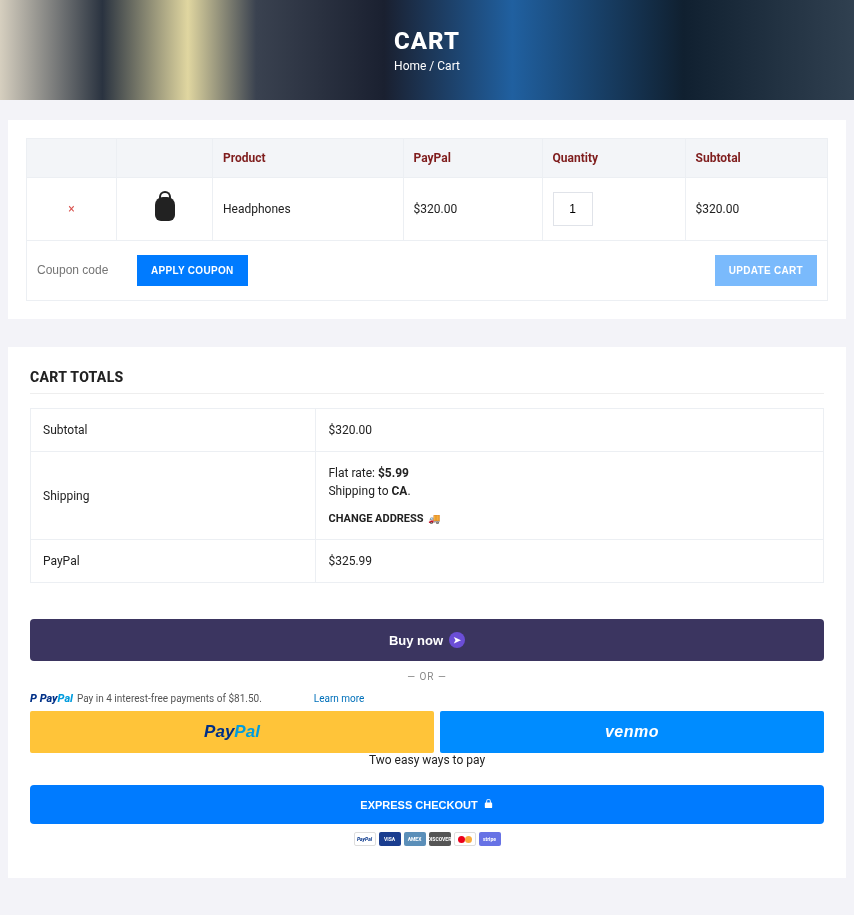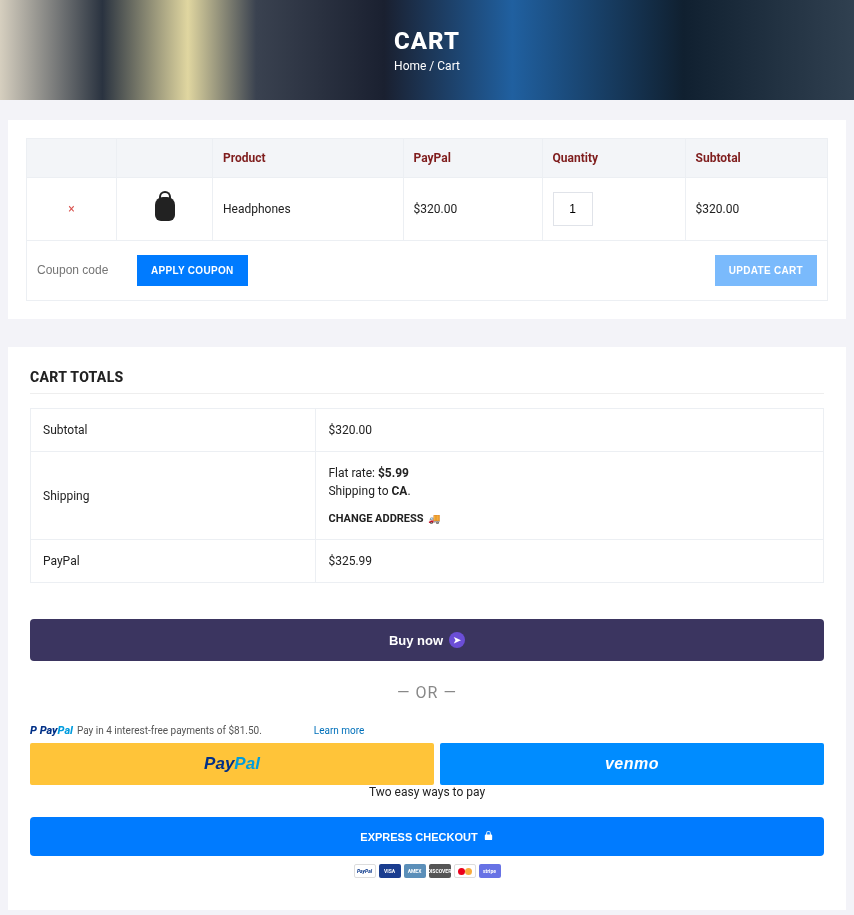--- a/index.html
+++ b/index.html
@@ -27,21 +27,21 @@
 .totals-panel { background: #fff; margin: 0 4px; padding: 22px; }
 .totals-title { font-size: 14px; font-weight: 800; letter-spacing: 0.3px; margin-bottom: 2px; padding-bottom: 8px; border-bottom: 1px solid #eee; }
 table.totals { width: 100%; border-collapse: collapse; margin-top: 14px; border: 1px solid #eceff3; }
 table.totals th, table.totals td { text-align: left; font-size: 12px; padding: 14px 12px; border: 1px solid #eceff3; font-weight: 400; }
 table.totals th { width: 36%; }
 .ship-line { margin-bottom: 4px; }
 .change-addr { font-size: 11px; font-weight: 700; margin-top: 10px; cursor: pointer; display: inline-flex; align-items: center; gap: 5px; }
 .truck-icon { font-size: 10px; }
 .buy-now { width: 100%; background: #3b3560; color: #fff; border: none; padding: 13px; font-size: 13px; font-weight: 700; border-radius: 4px; margin-top: 36px; cursor: pointer; display: flex; align-items: center; justify-content: center; gap: 6px; }
 .buy-circle { width: 16px; height: 16px; background: #6b4ed6; border-radius: 50%; display: inline-flex; align-items: center; justify-content: center; color: #fff; font-size: 9px; }
-.or-sep { text-align: center; font-size: 16px; color: #888; margin: 22px 0; letter-spacing: 1px; }
+.or-sep { text-align: center; font-size: 10px; color: #888; margin: 10px 0; letter-spacing: 1px; }
 .pp-msg { font-size: 10px; color: #555; display: flex; align-items: center; gap: 4px; margin-bottom: 6px; }
 .pp-logo-sm { font-size: 11px; font-weight: 800; font-style: italic; }
 .pp-blue { color: #003087; }
 .pp-cyan { color: #009cde; }
 .link { color: #0070ba; cursor: pointer; margin-left: 48px; }
 .wide-btn { width: 100%; border: none; color: #fff; font-size: 11px; font-weight: 700; padding: 14px; cursor: pointer; background: #007bff; }
 .pay-row { display: flex; gap: 6px; margin-top: 4px; }
 .paypal-btn { flex: 1; background: #ffc439; border: none; padding: 11px; cursor: pointer; display: flex; align-items: center; justify-content: center; border-radius: 2px; }
 .venmo-btn { flex: 1; background: #008cff; border: none; padding: 1px; cursor: pointer; color: #fff; font-weight: 700; font-style: italic; font-size: 16px; letter-spacing: 0.5px; border-radius: 2px; }
 .two-ways { text-align: center; font-size: 12px; margin: 0 0 18px; }

